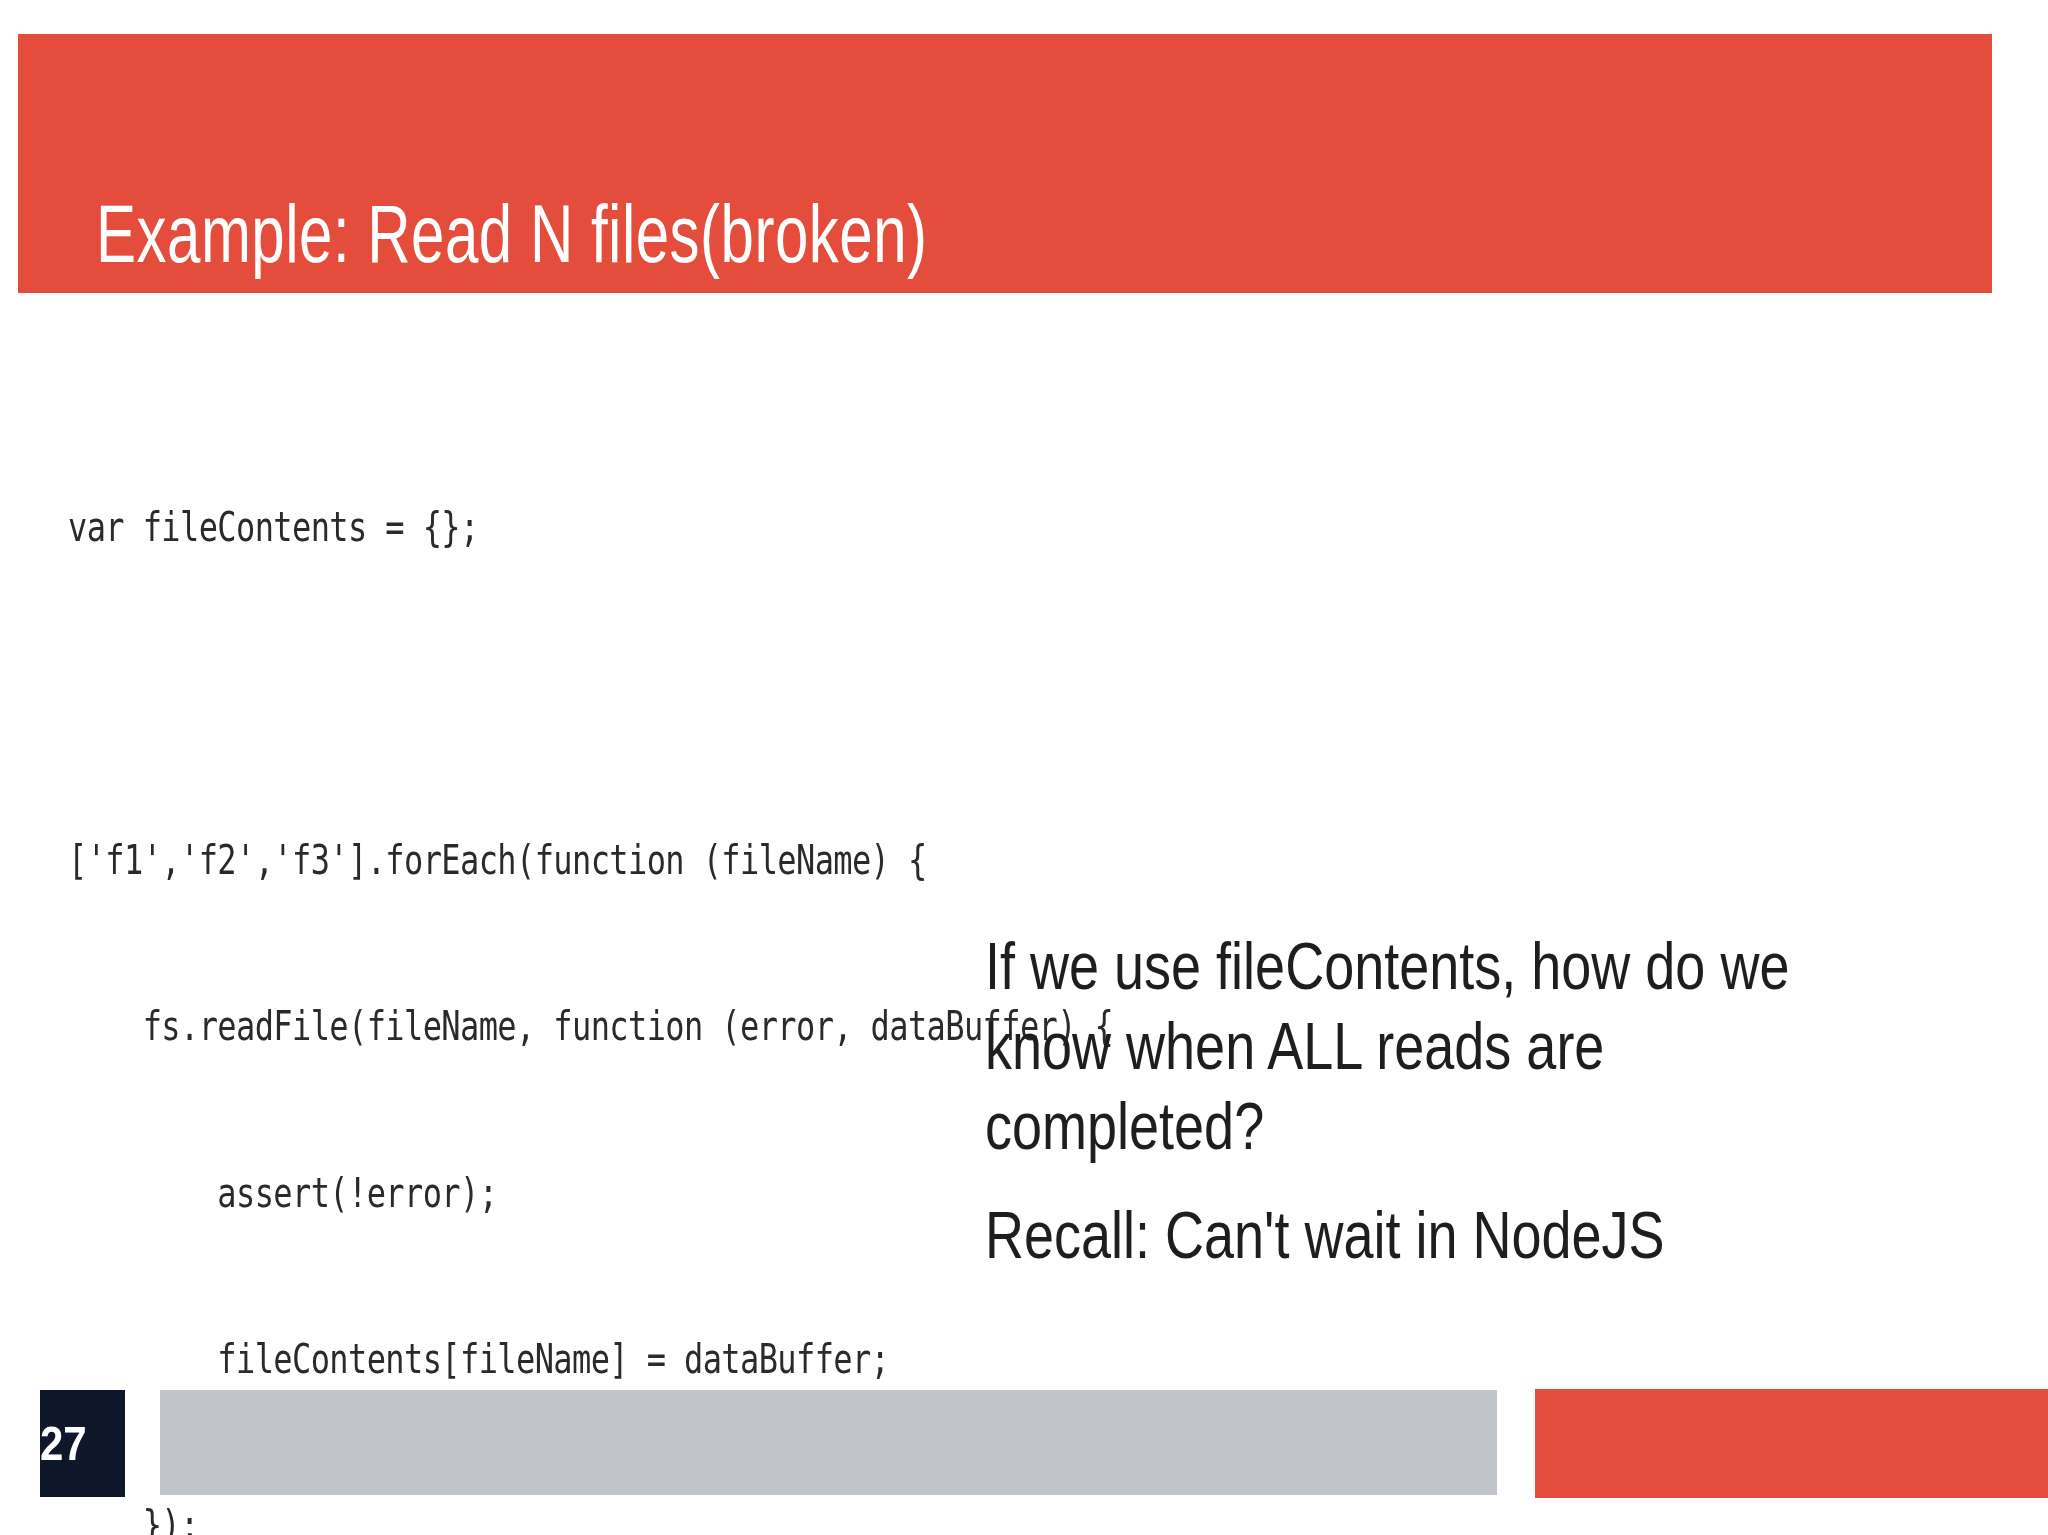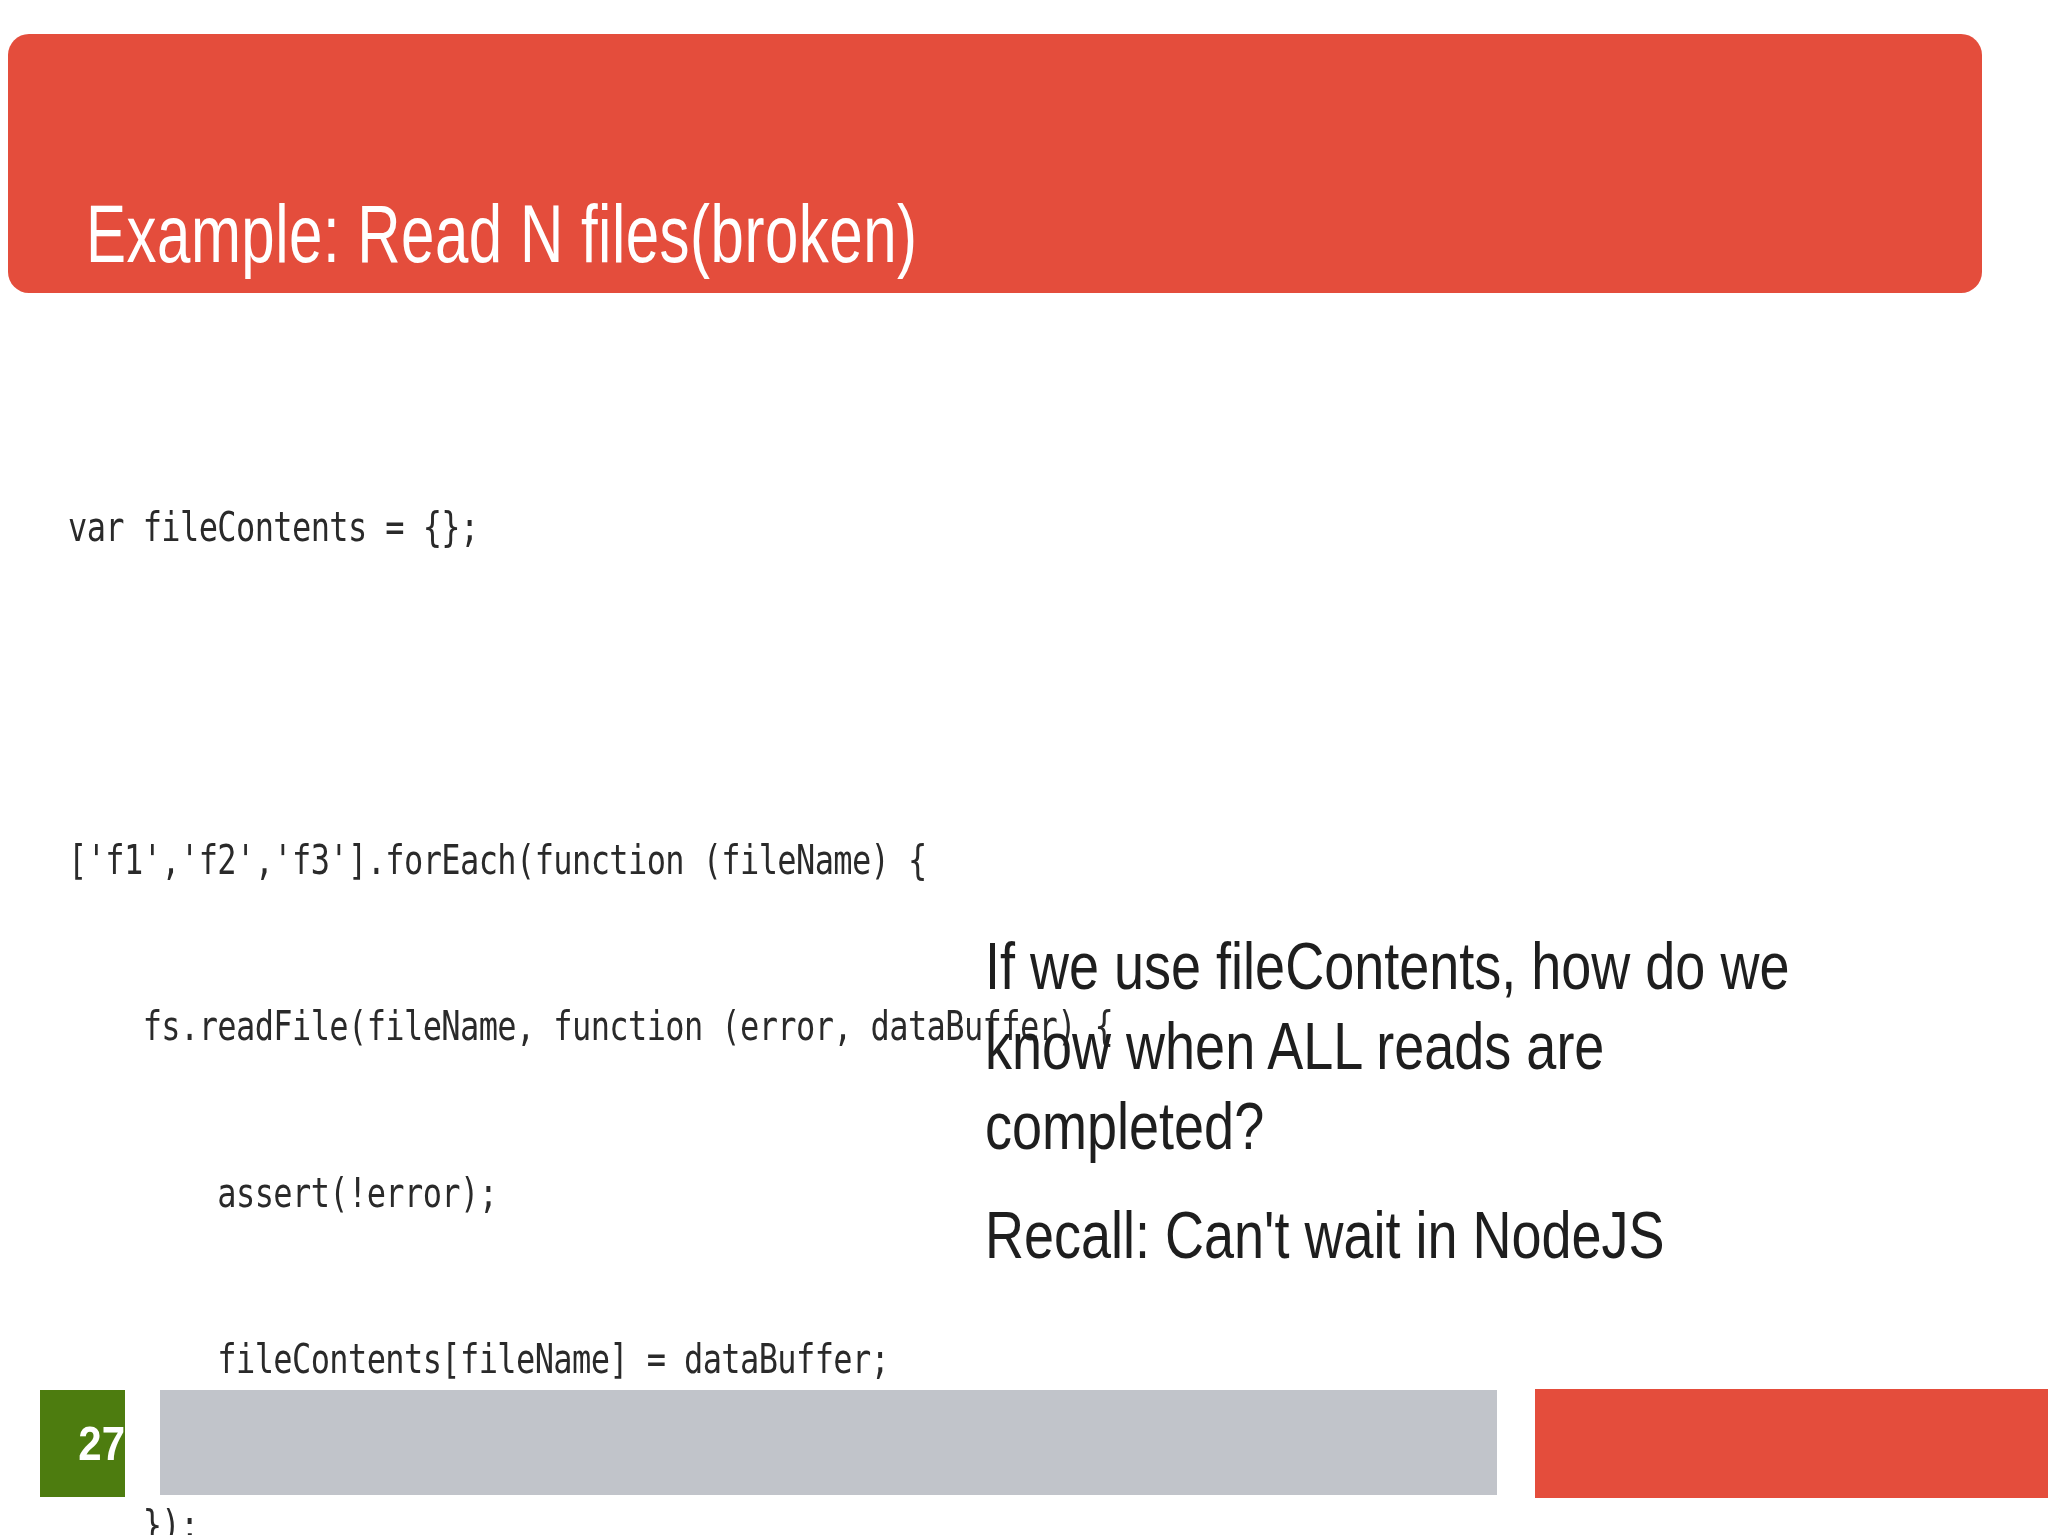--- a/index.html
+++ b/index.html
@@ -2,23 +2,22 @@
 <html><head>
 <meta charset="utf-8">
 <style>
   html,body{margin:0;padding:0;}
   body{
     width:2048px;height:1535px;position:relative;overflow:hidden;
     background:#ffffff;
     font-family:"Liberation Sans",sans-serif;
   }
   .banner{
-    position:absolute;left:8px;top:34px;width:1974px;height:259px;
+    position:absolute;left:18px;top:34px;width:1974px;height:259px;
     background:#E44D3C;
-    border-radius:21px;
   }
   .slide-title{
     position:absolute;left:78px;top:160px;margin:0;
     font-size:60px;font-weight:400;line-height:1;color:#ffffff;
     transform:scaleY(1.35);transform-origin:top left;
     white-space:nowrap;letter-spacing:0.5px;
   }
   .code{
     position:absolute;left:68px;top:394px;
     font-family:"DejaVu Sans Mono","Liberation Mono",monospace;
@@ -29,21 +28,21 @@
   .code-line{height:52px;line-height:52px;min-height:52px;}
   .note{
     position:absolute;left:985px;top:925px;width:1000px;
     font-size:54px;color:#1E1E1E;
     transform:scaleY(1.25);transform-origin:top left;
   }
   .note-line{line-height:64px;white-space:nowrap;}
   .note-recall{margin-top:23px;line-height:64px;white-space:nowrap;}
   .footer-pagebox{
     position:absolute;left:40px;top:1390px;width:85px;height:107px;
-    background:#4d7c0f;display:flex;align-items:center;justify-content:flex-end;
+    background:#0f172a;display:flex;align-items:center;justify-content:flex-start;
   }
   .footer-pagenum{
     color:#ffffff;font-weight:700;font-size:42px;line-height:1;
     transform:scaleY(1.15);transform-origin:center center;
   }
   .footer-graybar{
     position:absolute;left:160px;top:1390px;width:1337px;height:105px;
     background:#C1C4CA;
   }
   .footer-redbar{

